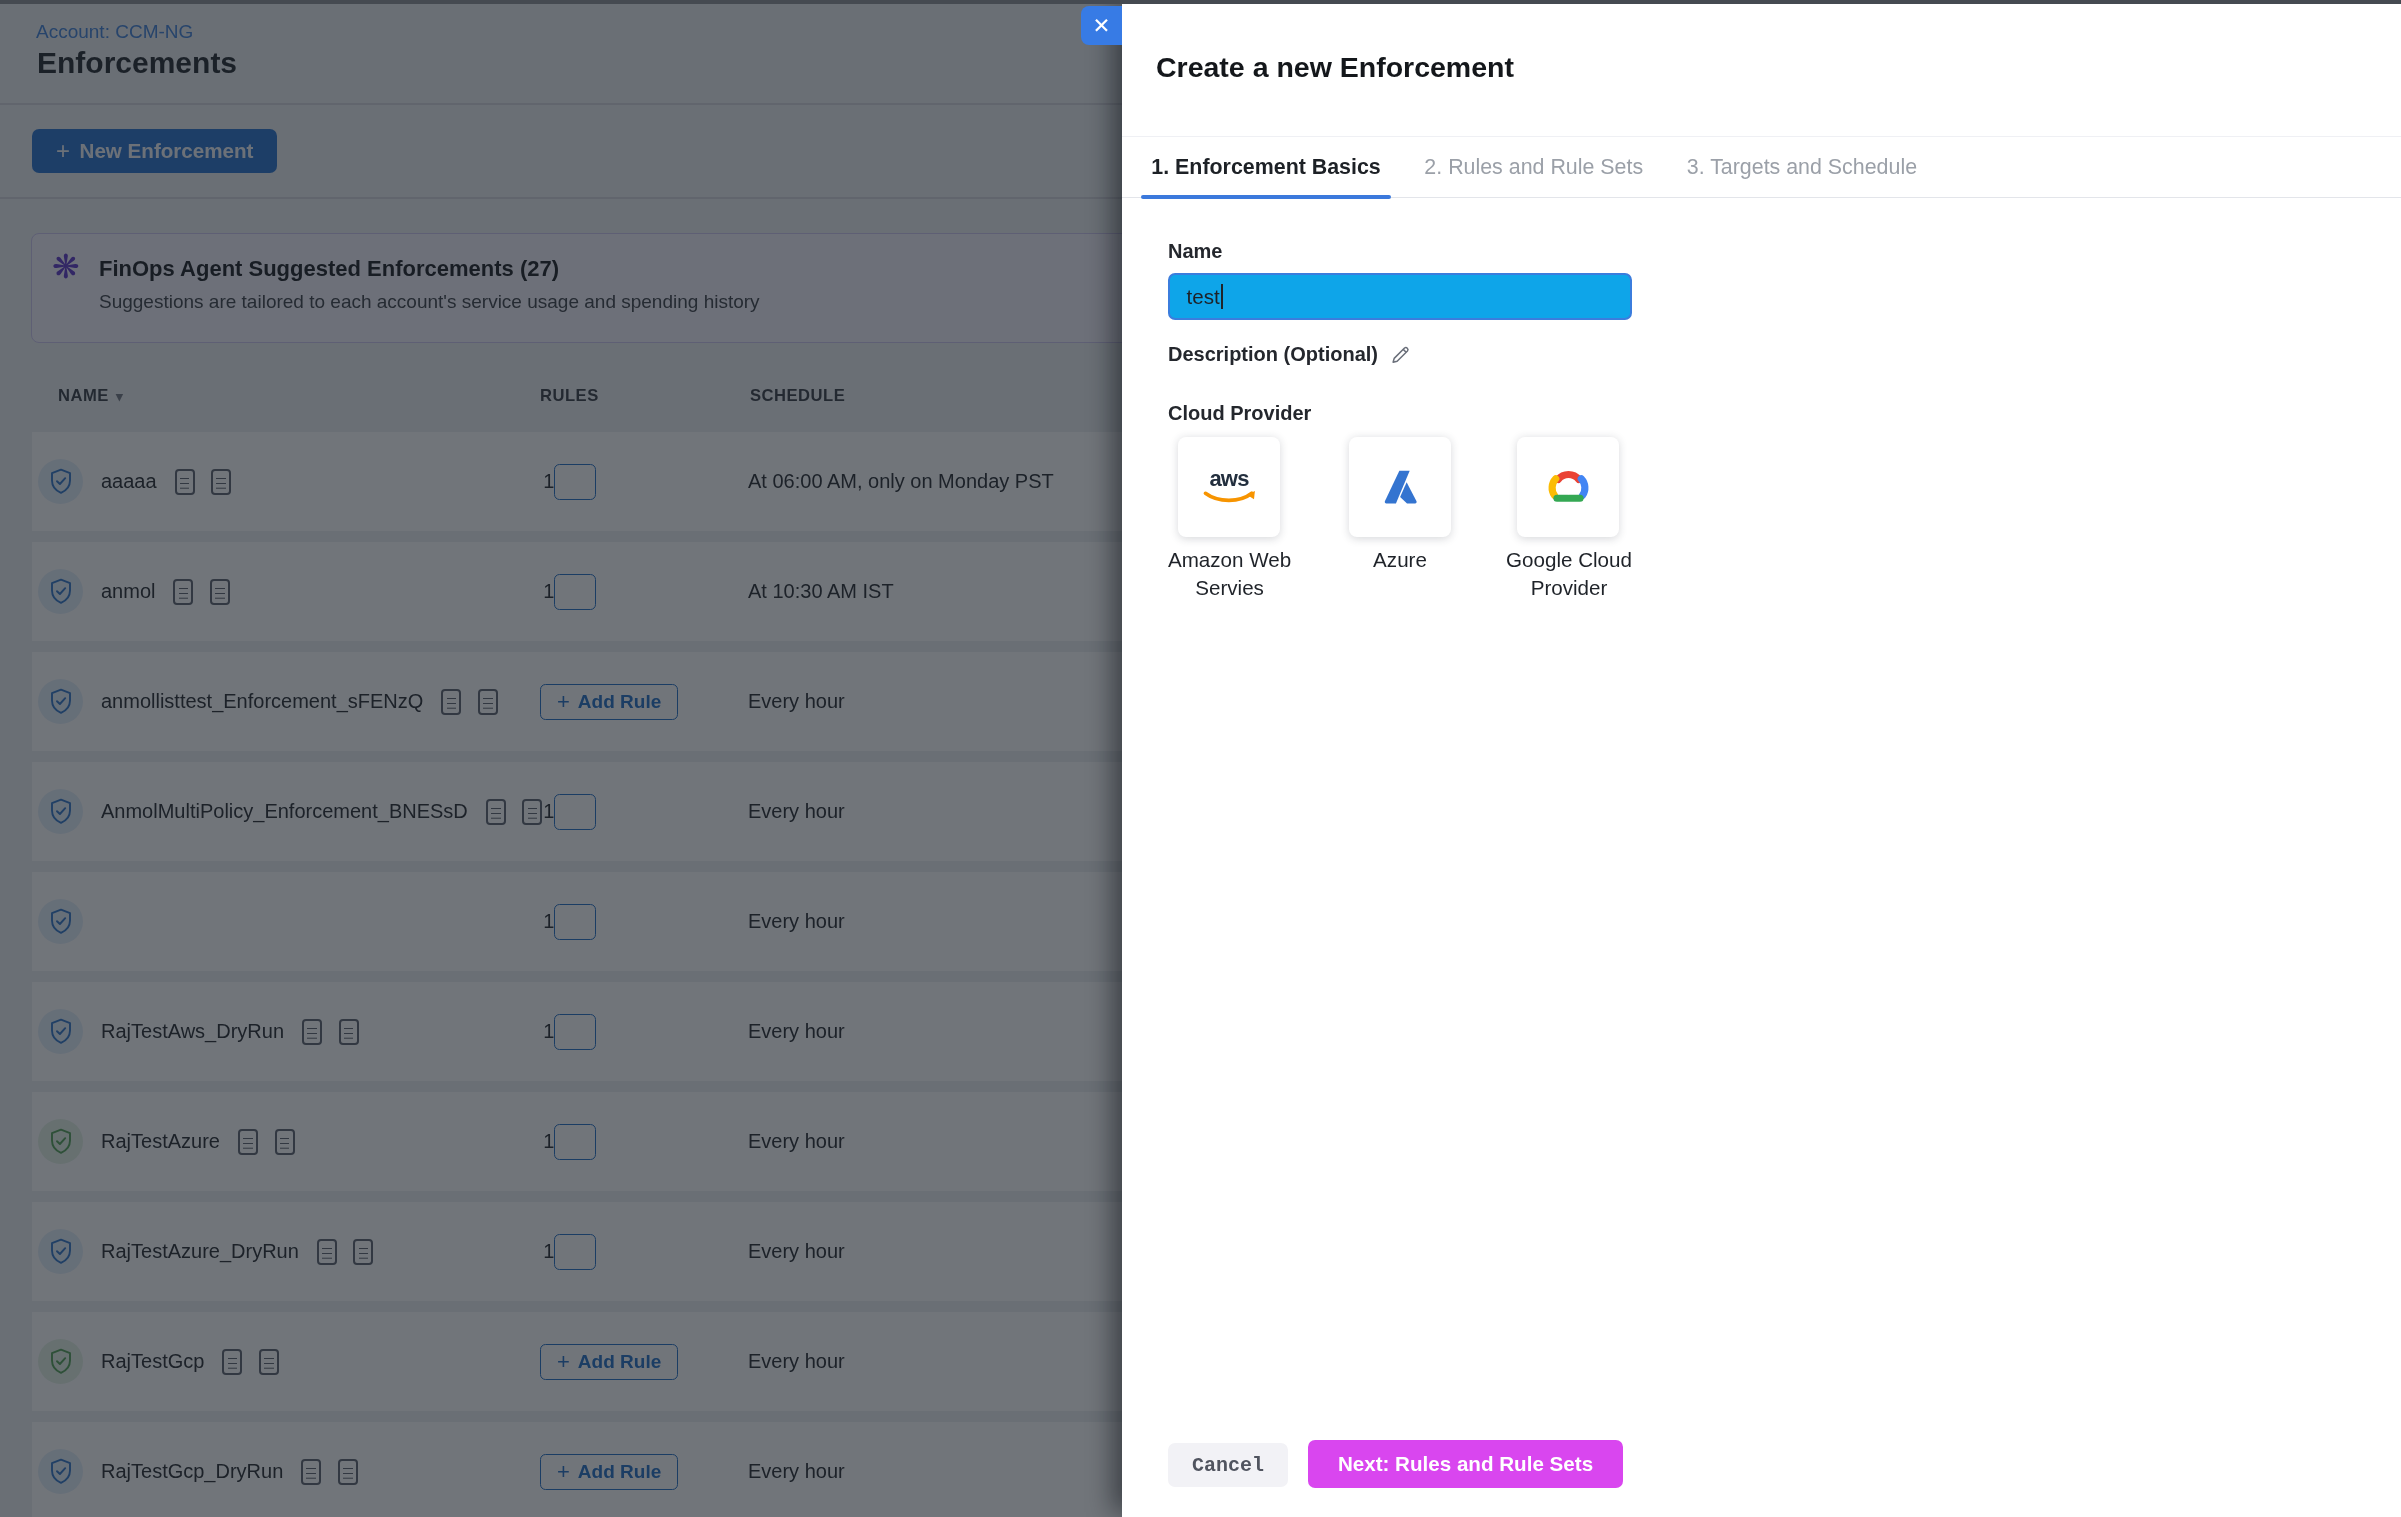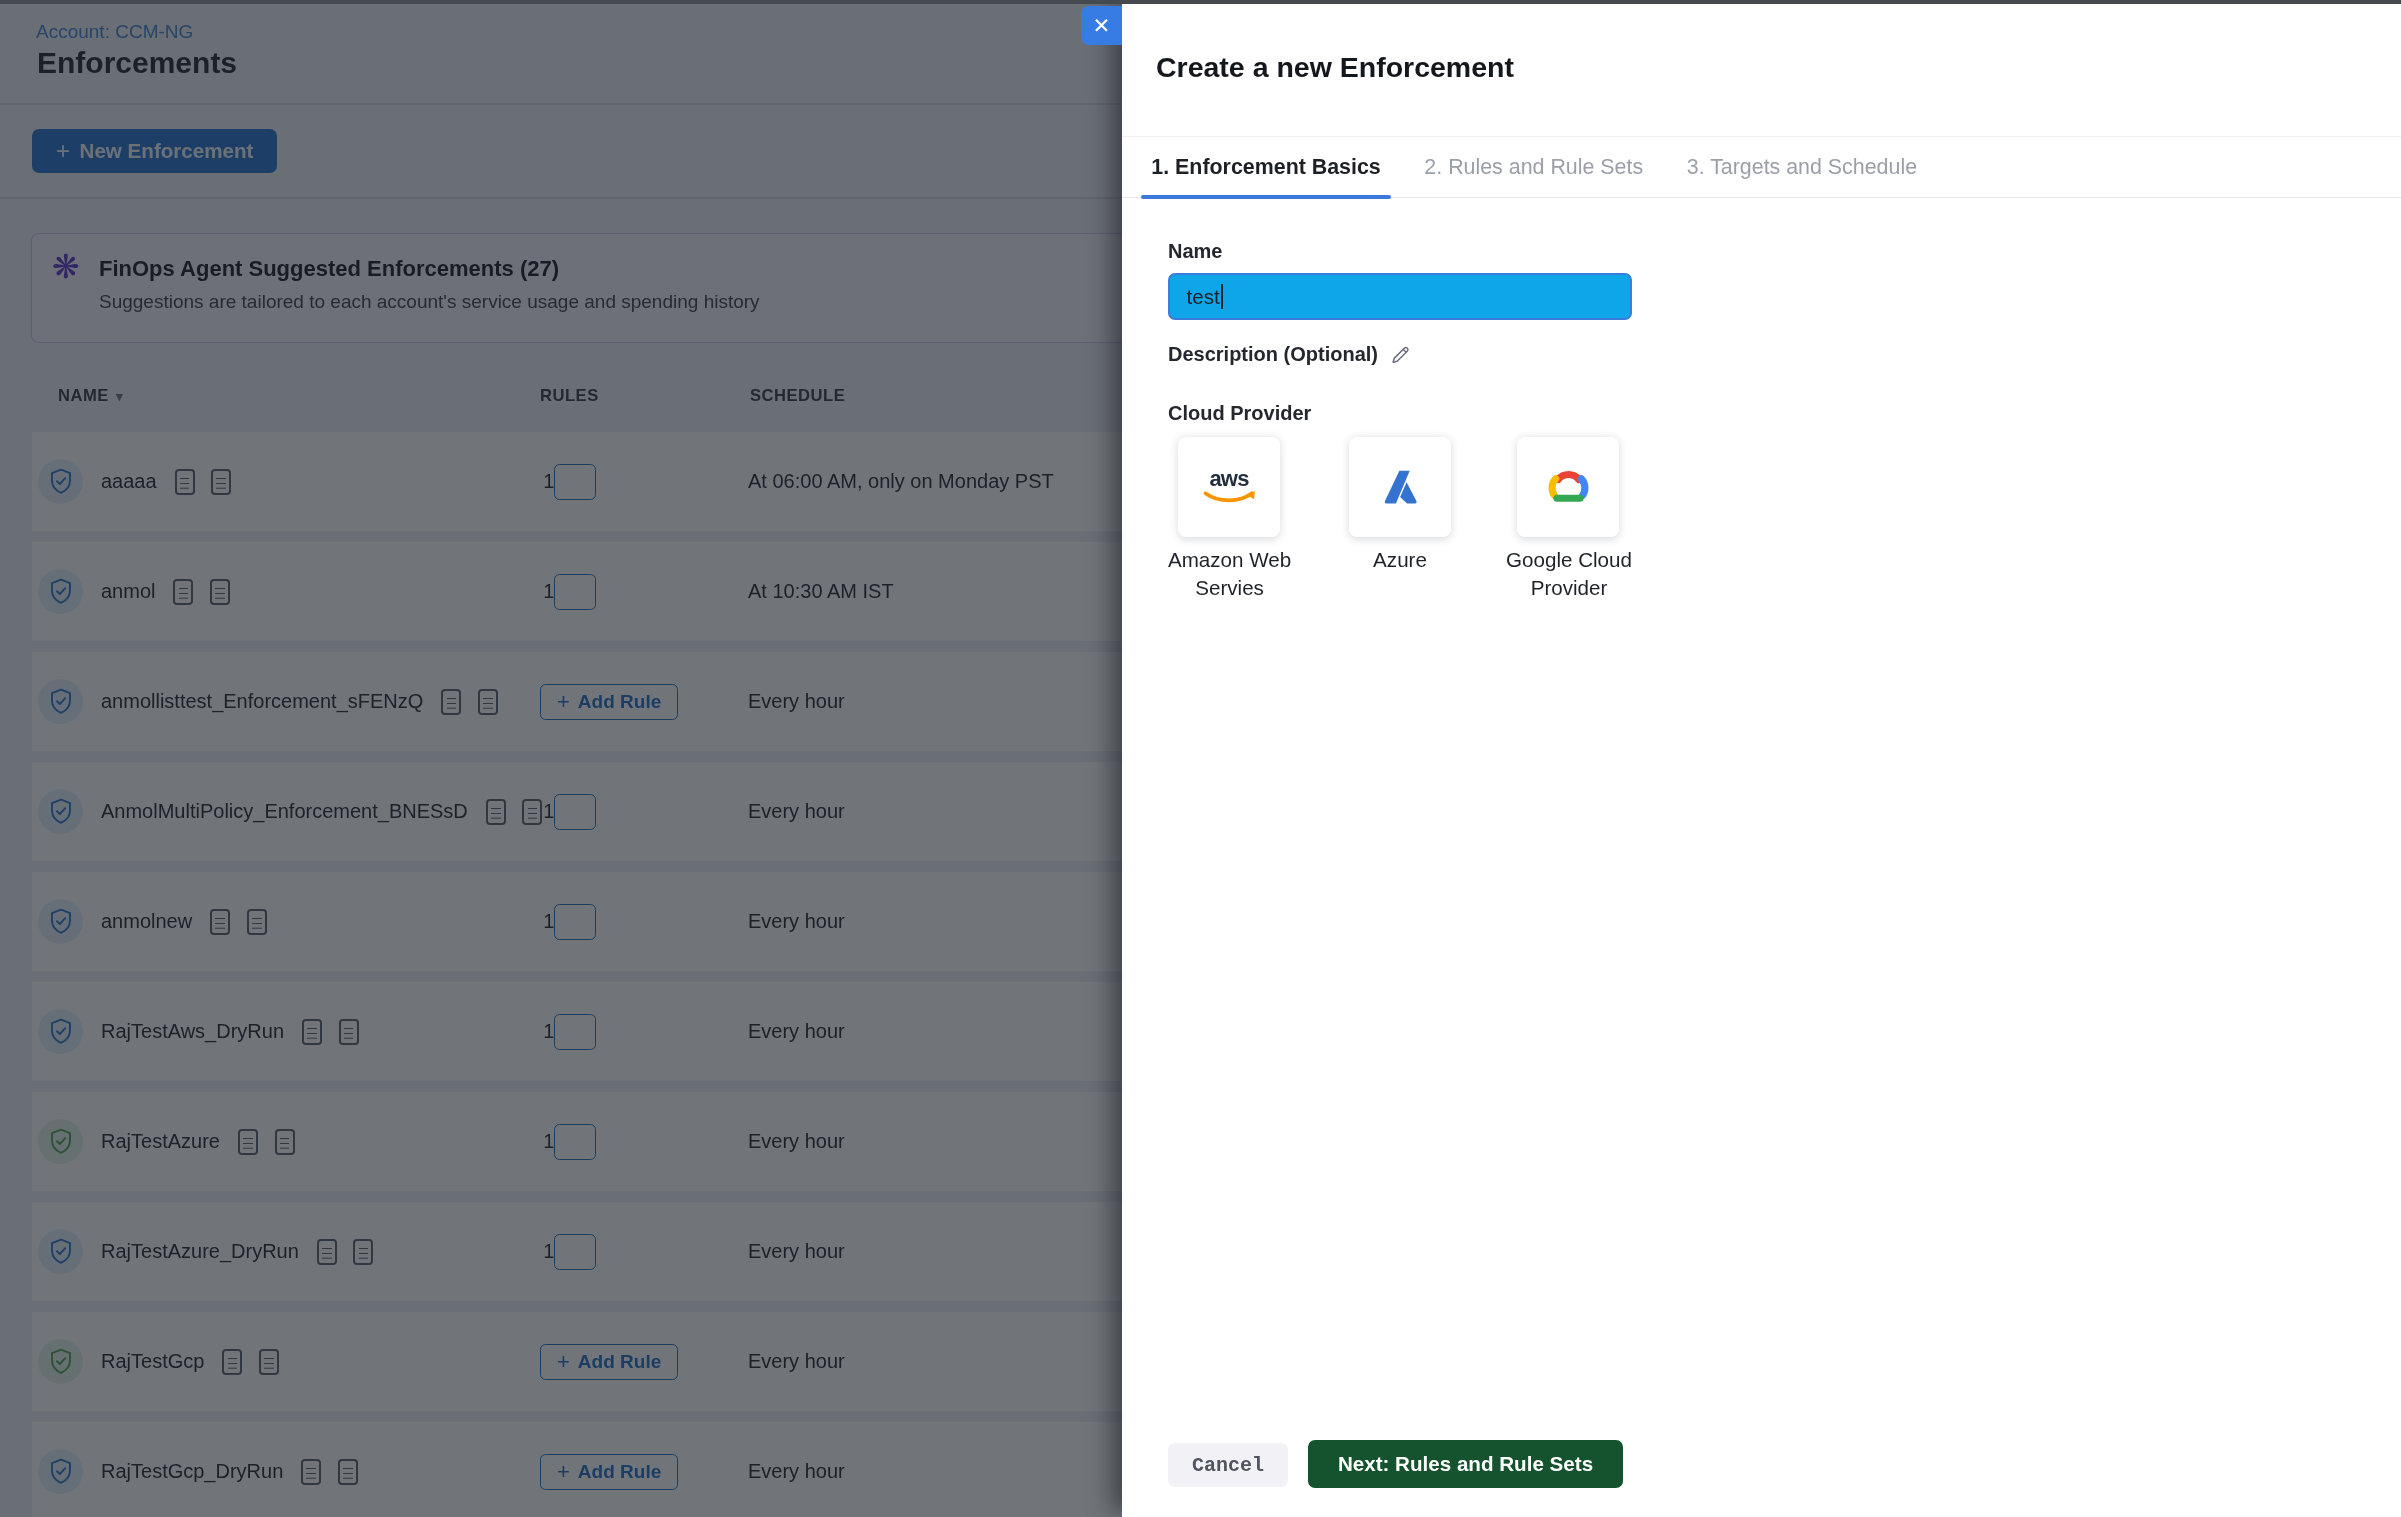--- a/index.html
+++ b/index.html
@@ -91,21 +91,21 @@
   .plabel { position:absolute; top:546px; width:174px; font-size:20.6px; color:#1F2329;
     text-align:center; line-height:28px; }
   .plabel-aws   { left:20.6px; }
   .plabel-azure { left:191px; }
   .plabel-gcp   { left:360px; }
 
   .cancel-btn { position:absolute; left:46px; top:1443px; width:120px; height:44px;
     background:#F2F2F6; border:none; border-radius:7.1px; color:#50545F; font-size:20px; font-weight:700;
     cursor:pointer; font-family:Liberation Mono, monospace; }
   .next-btn { position:absolute; left:186px; top:1440px; width:315px; height:48px;
-    background:#14532d; border:none; border-radius:7.1px; color:#FFFFFF; font-size:20.6px; font-weight:700;
+    background:#d946ef; border:none; border-radius:7.1px; color:#FFFFFF; font-size:20.6px; font-weight:700;
     cursor:pointer; font-family:inherit; }
 
   .topbar { position:absolute; top:0; left:0; right:0; height:4px; background:#454A51; z-index:10; }
 </style>
 </head>
 <body>
 
 <div class="underlay">
   <a class="crumb" href="#">Account: CCM-NG</a>
   <div class="page-title">Enforcements</div>
@@ -227,27 +227,20 @@
       </span>
       <span class="row-sched">Every hour</span>
     </div>
 
     <div class="row">
       <span class="row-icon blue">
         <svg width="24" height="27" viewBox="0 0 24 27" fill="none">
           <path d="M12 1.6 L21 5.1 V12.4 C21 18.4 17.2 22.5 12 24.8 C6.8 22.5 3 18.4 3 12.4 V5.1 Z" stroke="currentColor" stroke-width="1.9" stroke-linejoin="round"></path>
           <path d="M8 13.2 L10.9 16 L16.2 10.2" stroke="currentColor" stroke-width="1.9" stroke-linecap="round" stroke-linejoin="round"></path>
         </svg>
-      </span>
-      <span class="row-name">
-        <span>anmolnew</span>
-        <span class="doc-icons" hidden="">
-          <span class="doc"></span>
-          <span class="doc"></span>
-        </span>
       </span>
       <span class="row-rules">
         <span class="rules-count">1</span>
         <button class="add-rule" hidden="">
           <span class="plus"></span>
           <span class="ar-label"></span>
         </button>
       </span>
       <span class="row-sched">Every hour</span>
     </div>

